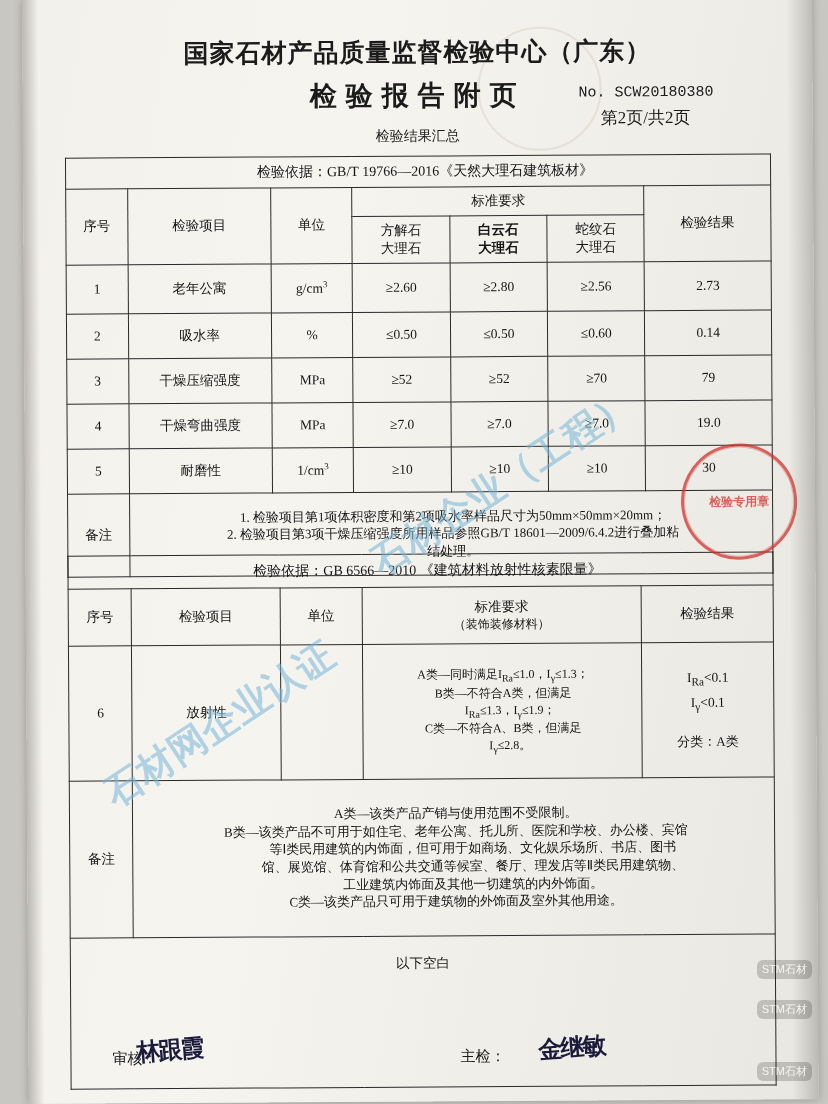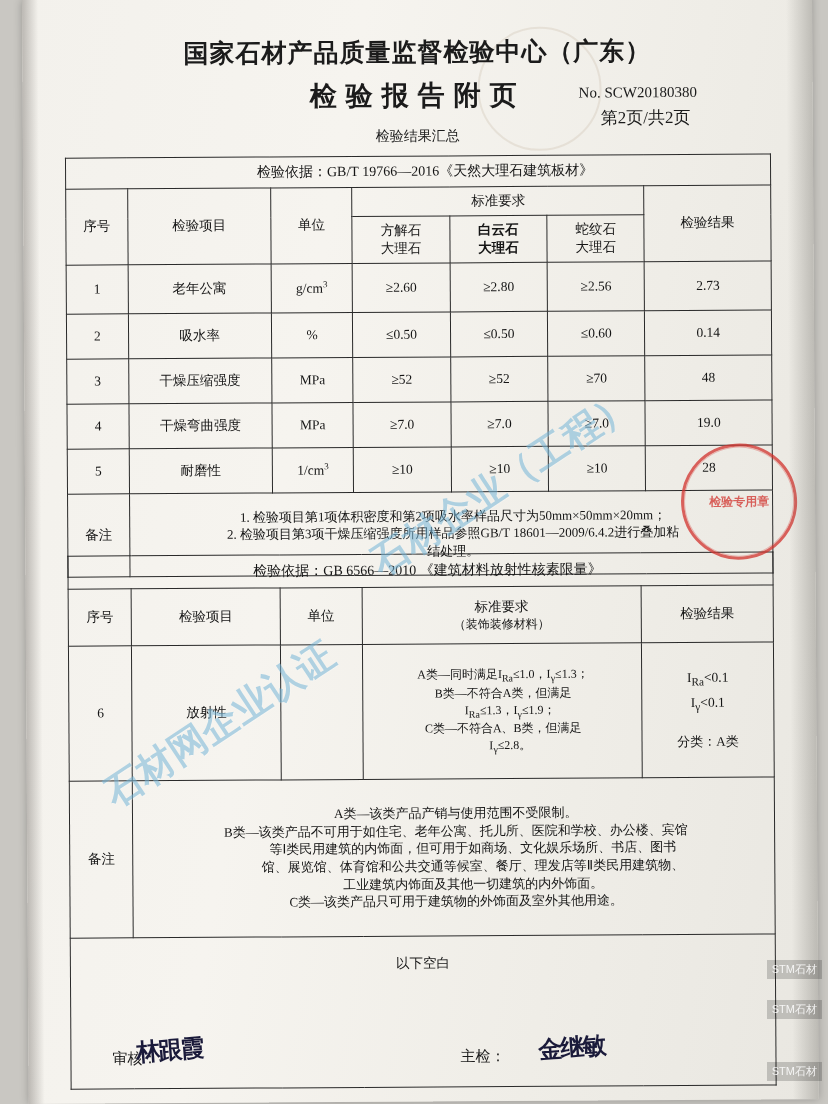--- a/index.html
+++ b/index.html
@@ -33,21 +33,21 @@
   .title1{
     position:absolute;left:0;top:38px;width:790px;text-align:center;
     font-size:25px;font-weight:bold;letter-spacing:1px;color:#1b1b1b;
   }
   .title2{
     position:absolute;left:0;top:80px;width:790px;text-align:center;
     font-size:27px;font-weight:bold;letter-spacing:9px;color:#1b1b1b;
   }
   .reportno{
     position:absolute;left:556px;top:88px;font-size:15px;color:#1b1b1b;
-    font-family:Liberation Serif, serif;
+    font-family:Liberation Mono, monospace;
   }
   .pageno{
     position:absolute;left:578px;top:110px;font-size:17px;color:#1b1b1b;
   }
   .subtitle{
     position:absolute;left:0;top:130px;width:790px;text-align:center;
     font-size:14px;color:#1b1b1b;
   }
 
   table.grid{
@@ -105,22 +105,22 @@
   #wm1{left:325px;top:460px;}
   #wm2{left:60px;top:700px;}
   .sig-label{position:absolute;font-size:15px;color:#1b1b1b;}
   .sig-hand{
     position:absolute;font-family:"DejaVu Serif",serif;font-size:24px;
     color:#1a1a3a;transform:rotate(-4deg);font-weight:bold;letter-spacing:-2px;
   }
 
   
   .sitewm{
-    position:absolute;right:6px;font-size:11px;color:rgba(255,255,255,.85);
-    background:rgba(0,0,0,.18);padding:2px 5px;border-radius:0;
+    position:absolute;right:16px;font-size:11px;color:rgba(255,255,255,.85);
+    background:rgba(0,0,0,.18);padding:2px 5px;border-radius:6px;
     font-family:"Liberation Sans",sans-serif;
   }
   .sitewm.b1{top:960px;}
   .sitewm.b2{top:1000px;}
   .sitewm.b3{top:1062px;}
 </style>
 </head>
 <body>
 
 <div id="paper">
@@ -179,39 +179,39 @@
         <td>≤0.60</td>
         <td>0.14</td>
       </tr>
       <tr>
         <td style="height:40px;">3</td>
         <td>干燥压缩强度</td>
         <td>MPa</td>
         <td>≥52</td>
         <td>≥52</td>
         <td>≥70</td>
-        <td>48</td>
+        <td>79</td>
       </tr>
       <tr>
         <td style="height:40px;">4</td>
         <td>干燥弯曲强度</td>
         <td>MPa</td>
         <td>≥7.0</td>
         <td>≥7.0</td>
         <td>≥7.0</td>
         <td>19.0</td>
       </tr>
       <tr>
         <td style="height:40px;">5</td>
         <td>耐磨性</td>
         <td><span>1/cm</span><sup>3</sup></td>
         <td>≥10</td>
         <td>≥10</td>
         <td>≥10</td>
-        <td>28</td>
+        <td>30</td>
       </tr>
 
       <tr>
         <td style="height:78px;">备注</td>
         <td class="left note" colspan="6" style="padding-left:8px;">
           <div>1. 检验项目第1项体积密度和第2项吸水率样品尺寸为50mm×50mm×20mm；</div>
           <div>2. 检验项目第3项干燥压缩强度所用样品参照GB/T 18601—2009/6.4.2进行叠加粘</div>
           <div>结处理。</div>
         </td>
       </tr>

